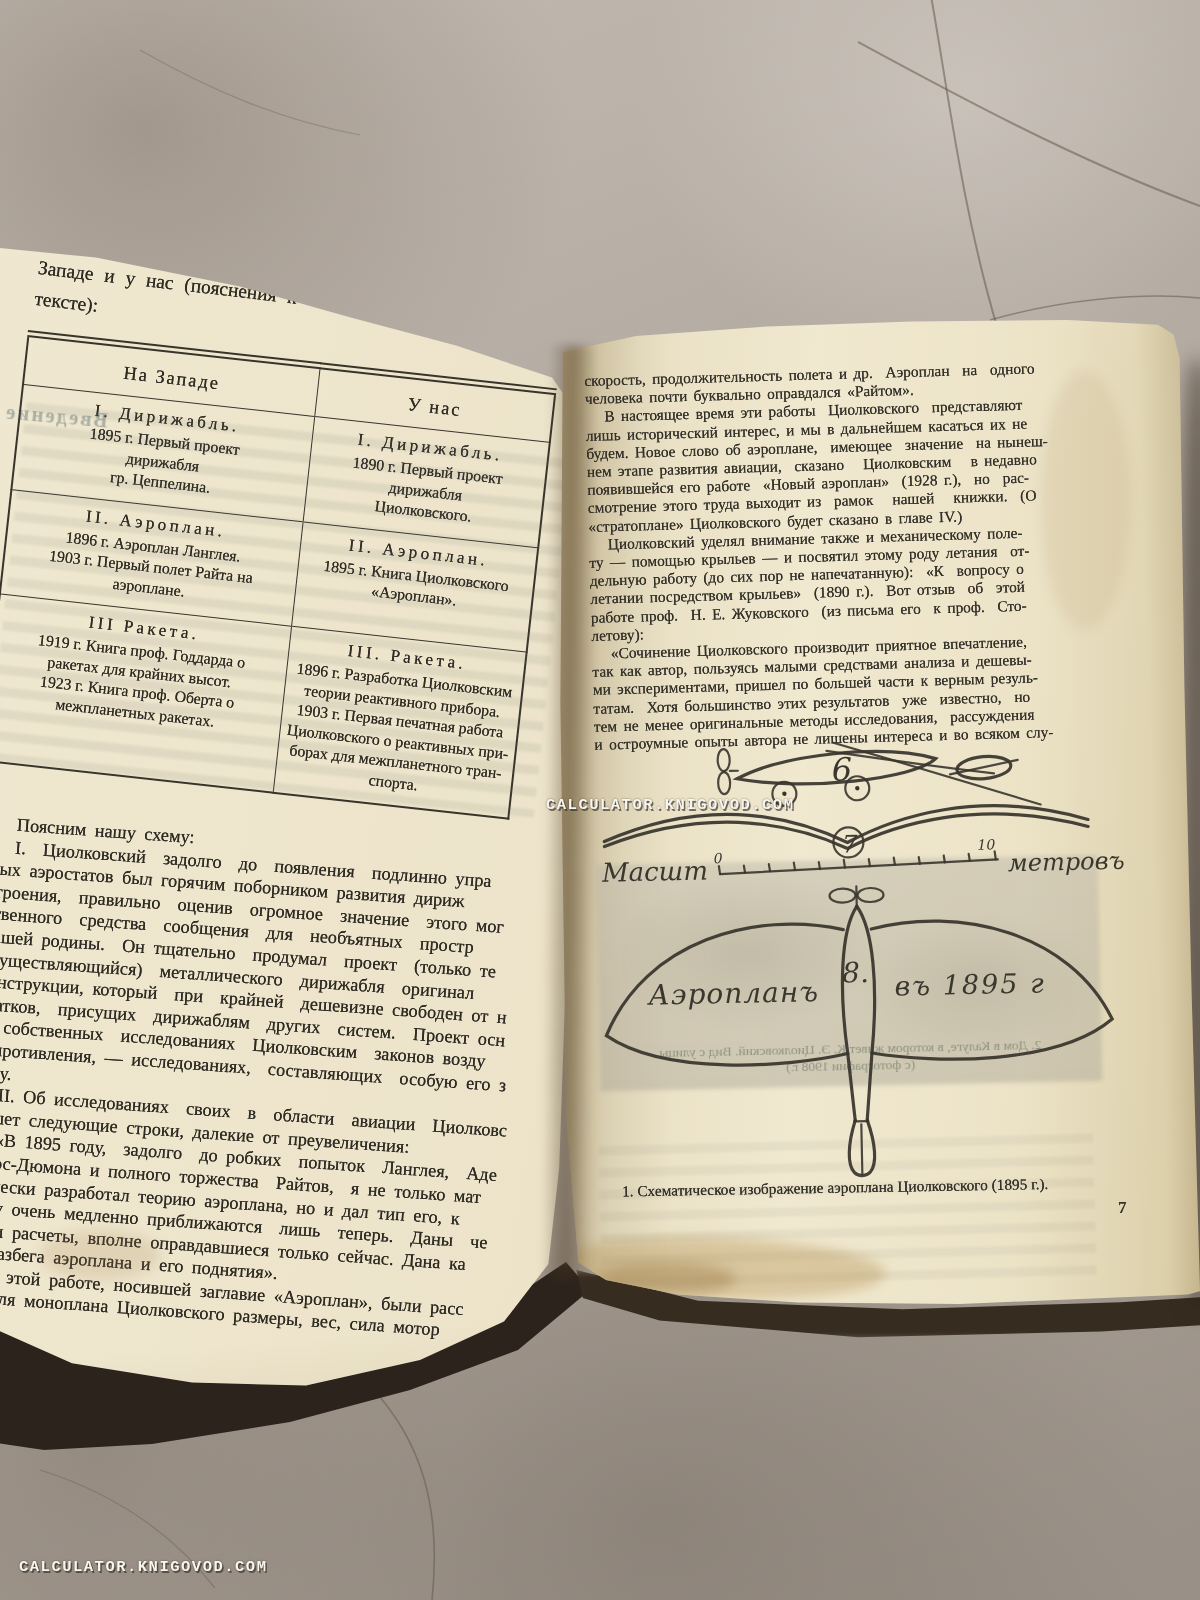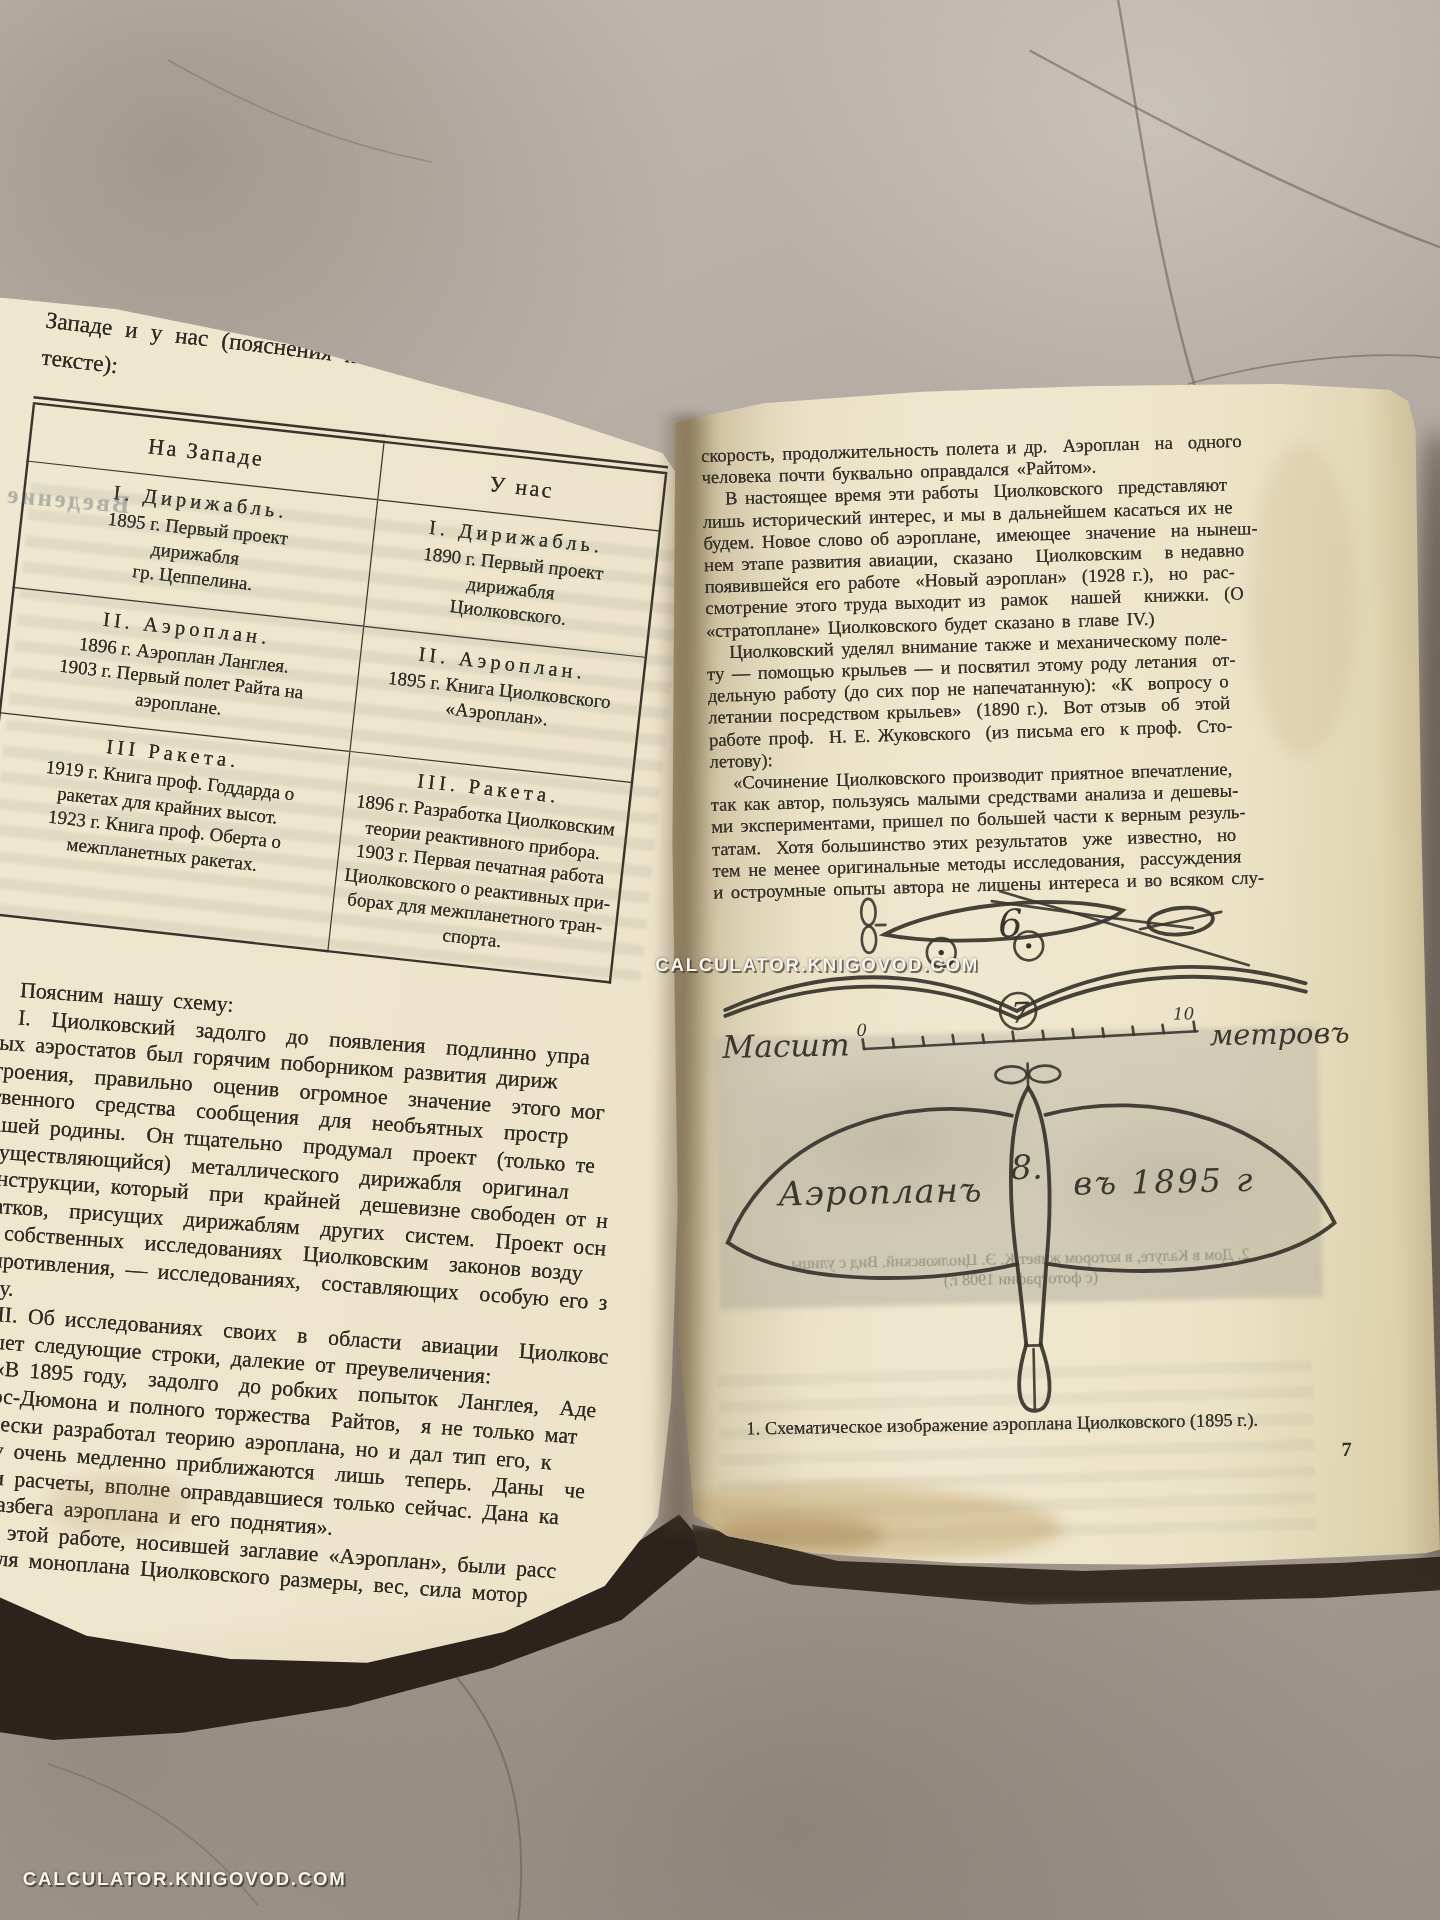--- a/index.html
+++ b/index.html
@@ -129,21 +129,21 @@
     transform:rotate(.5deg);
   }
   .stain{border-radius:50%;filter:blur(6px);z-index:5;}
   #stain1{left:556px;top:1238px;width:330px;height:60px;background:rgba(186,152,92,.42);transform:rotate(2deg);}
   #stain2{left:596px;top:1262px;width:140px;height:34px;background:rgba(150,112,58,.35);}
   #stain3{left:40px;top:1230px;width:120px;height:50px;background:rgba(165,130,75,.18);}
   #stain4{left:1040px;top:370px;width:90px;height:260px;background:rgba(175,150,100,.15);}
 
   
   .watermark{
-    z-index:10;font-family:Liberation Sans, sans-serif;font-weight:bold;
+    z-index:10;font-family:Liberation Mono, monospace;font-weight:bold;
     font-size:15.5px;letter-spacing:1.5px;color:#f7f5f0;
     text-shadow:1.5px 1.5px 0 rgba(55,46,36,.65), 0 0 2px rgba(40,32,24,.6);
   }
   #watermark-top{left:546px;top:796px;}
   #watermark-bottom{left:19px;top:1558px;}
 </style>
 </head>
 <body>
 
 <svg id="veins" class="abs noint" width="1200" height="1600" viewBox="0 0 1200 1600">

